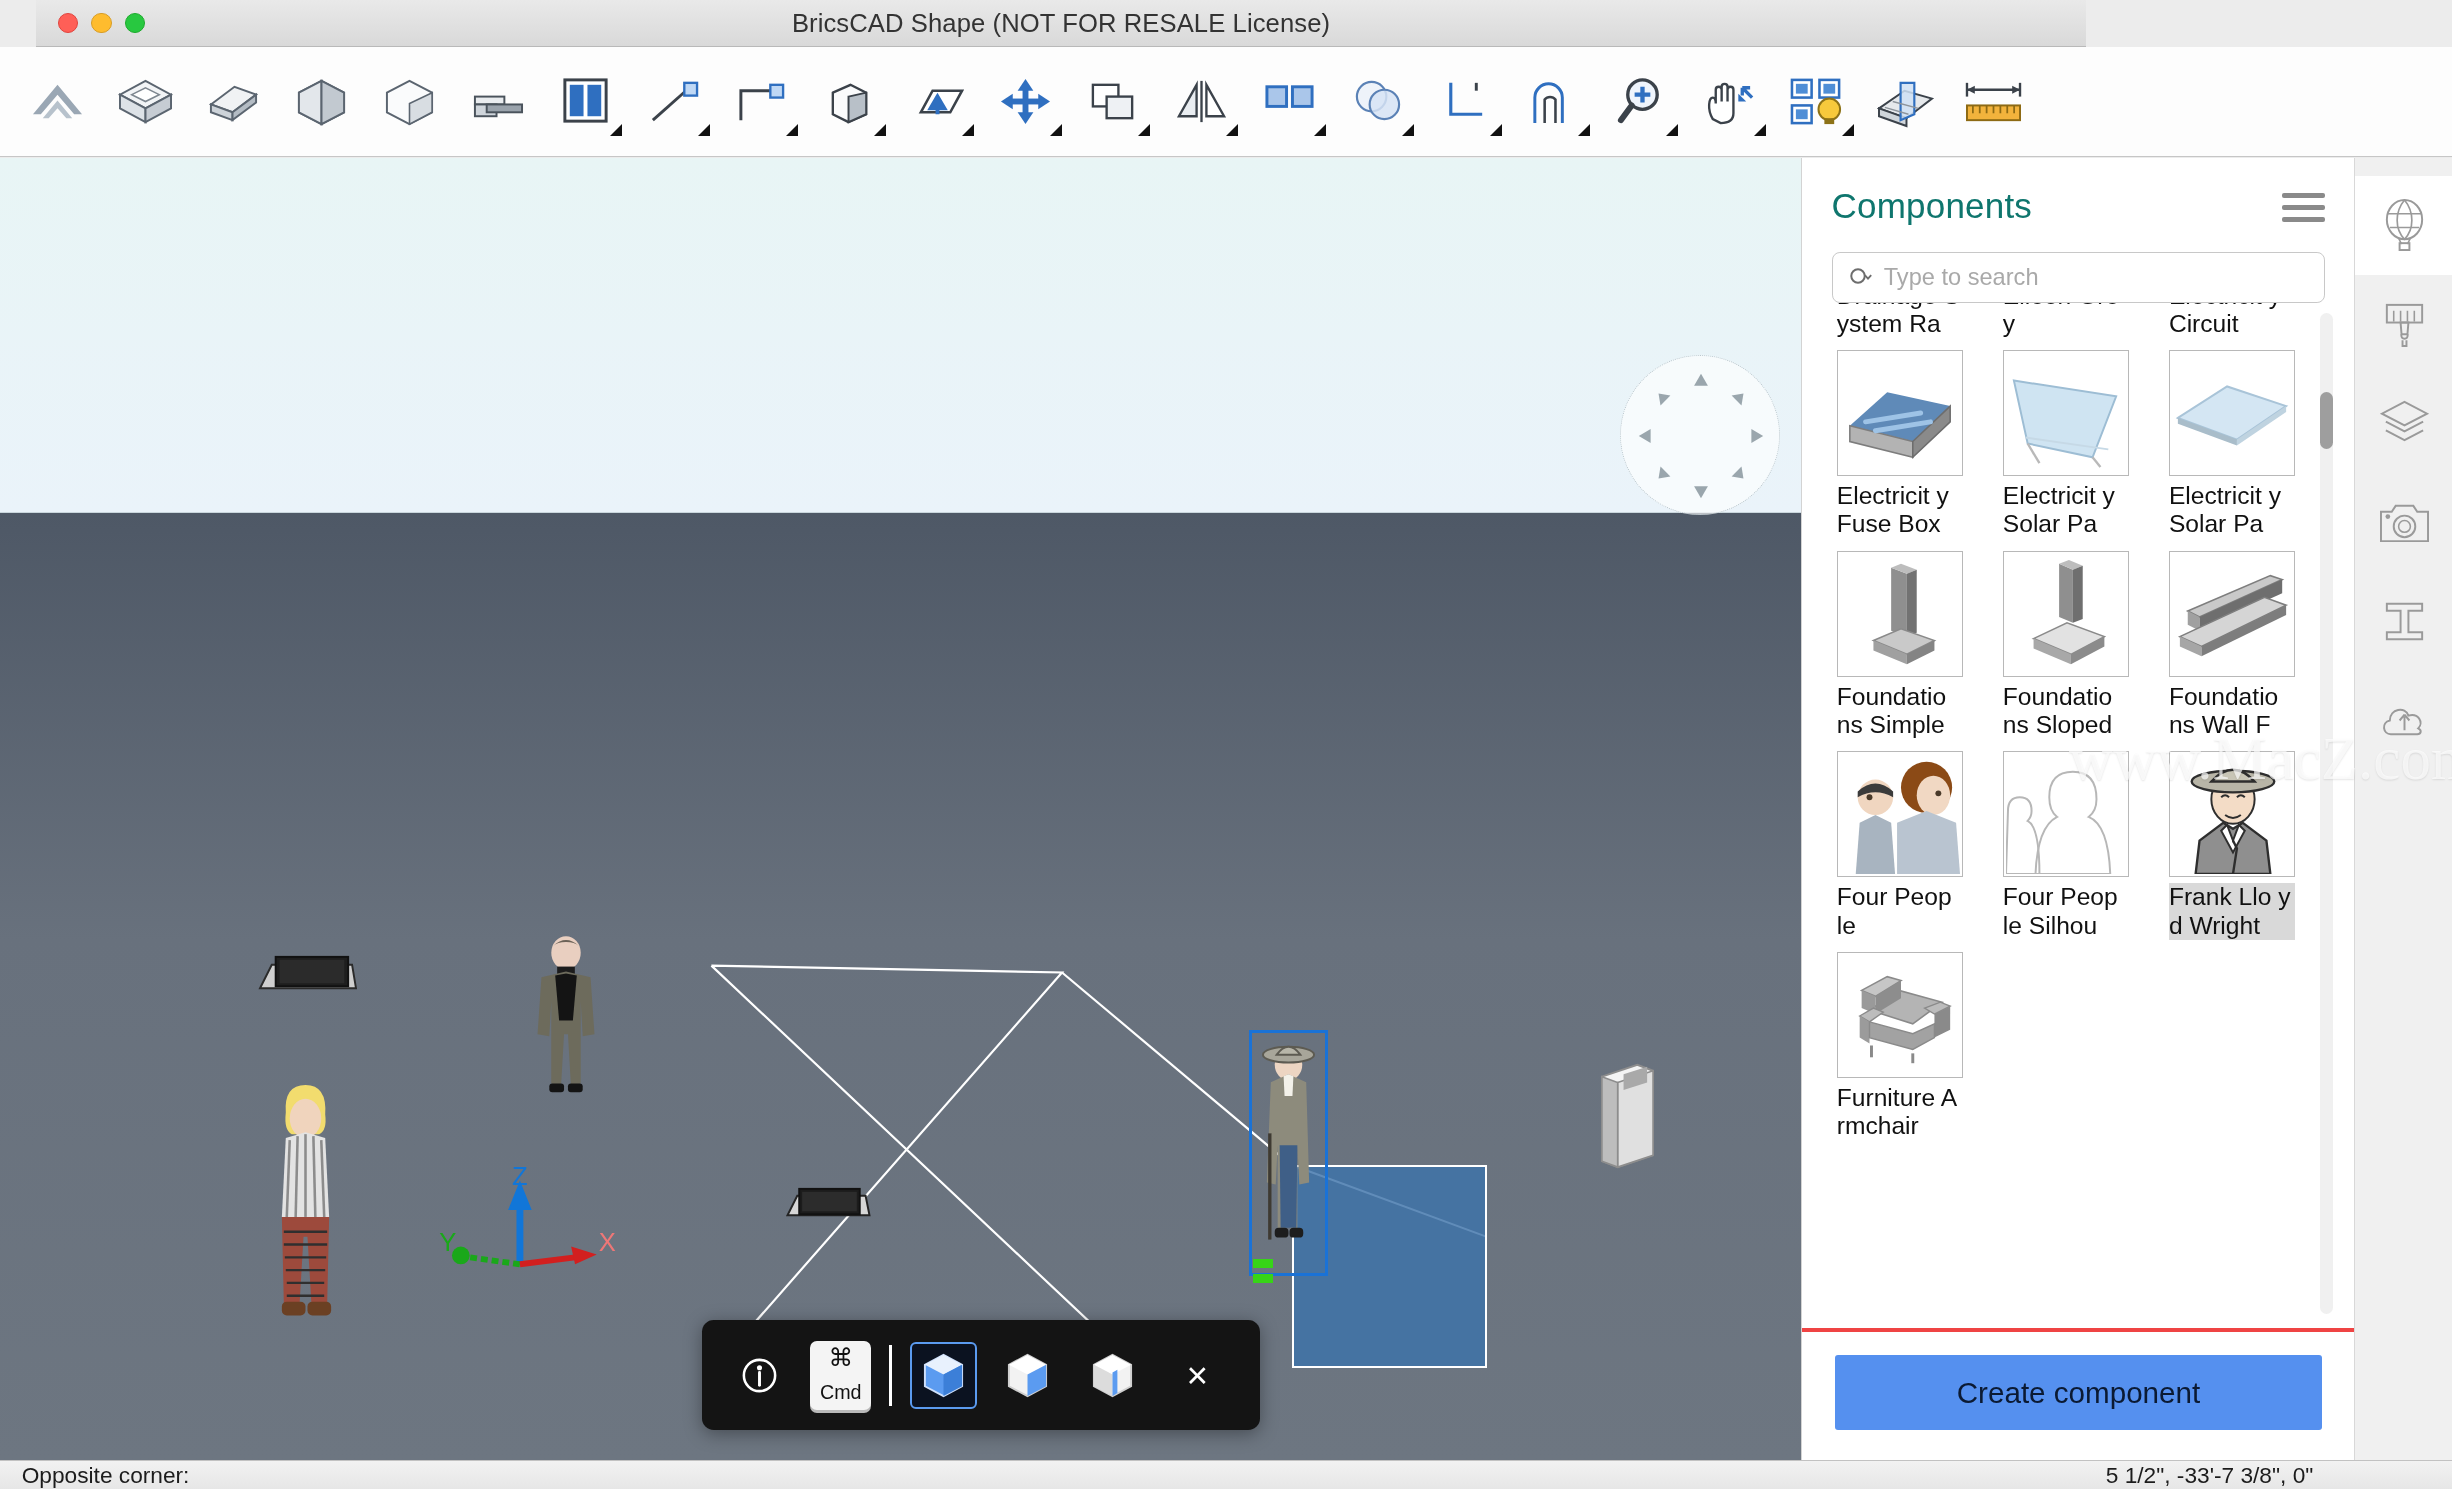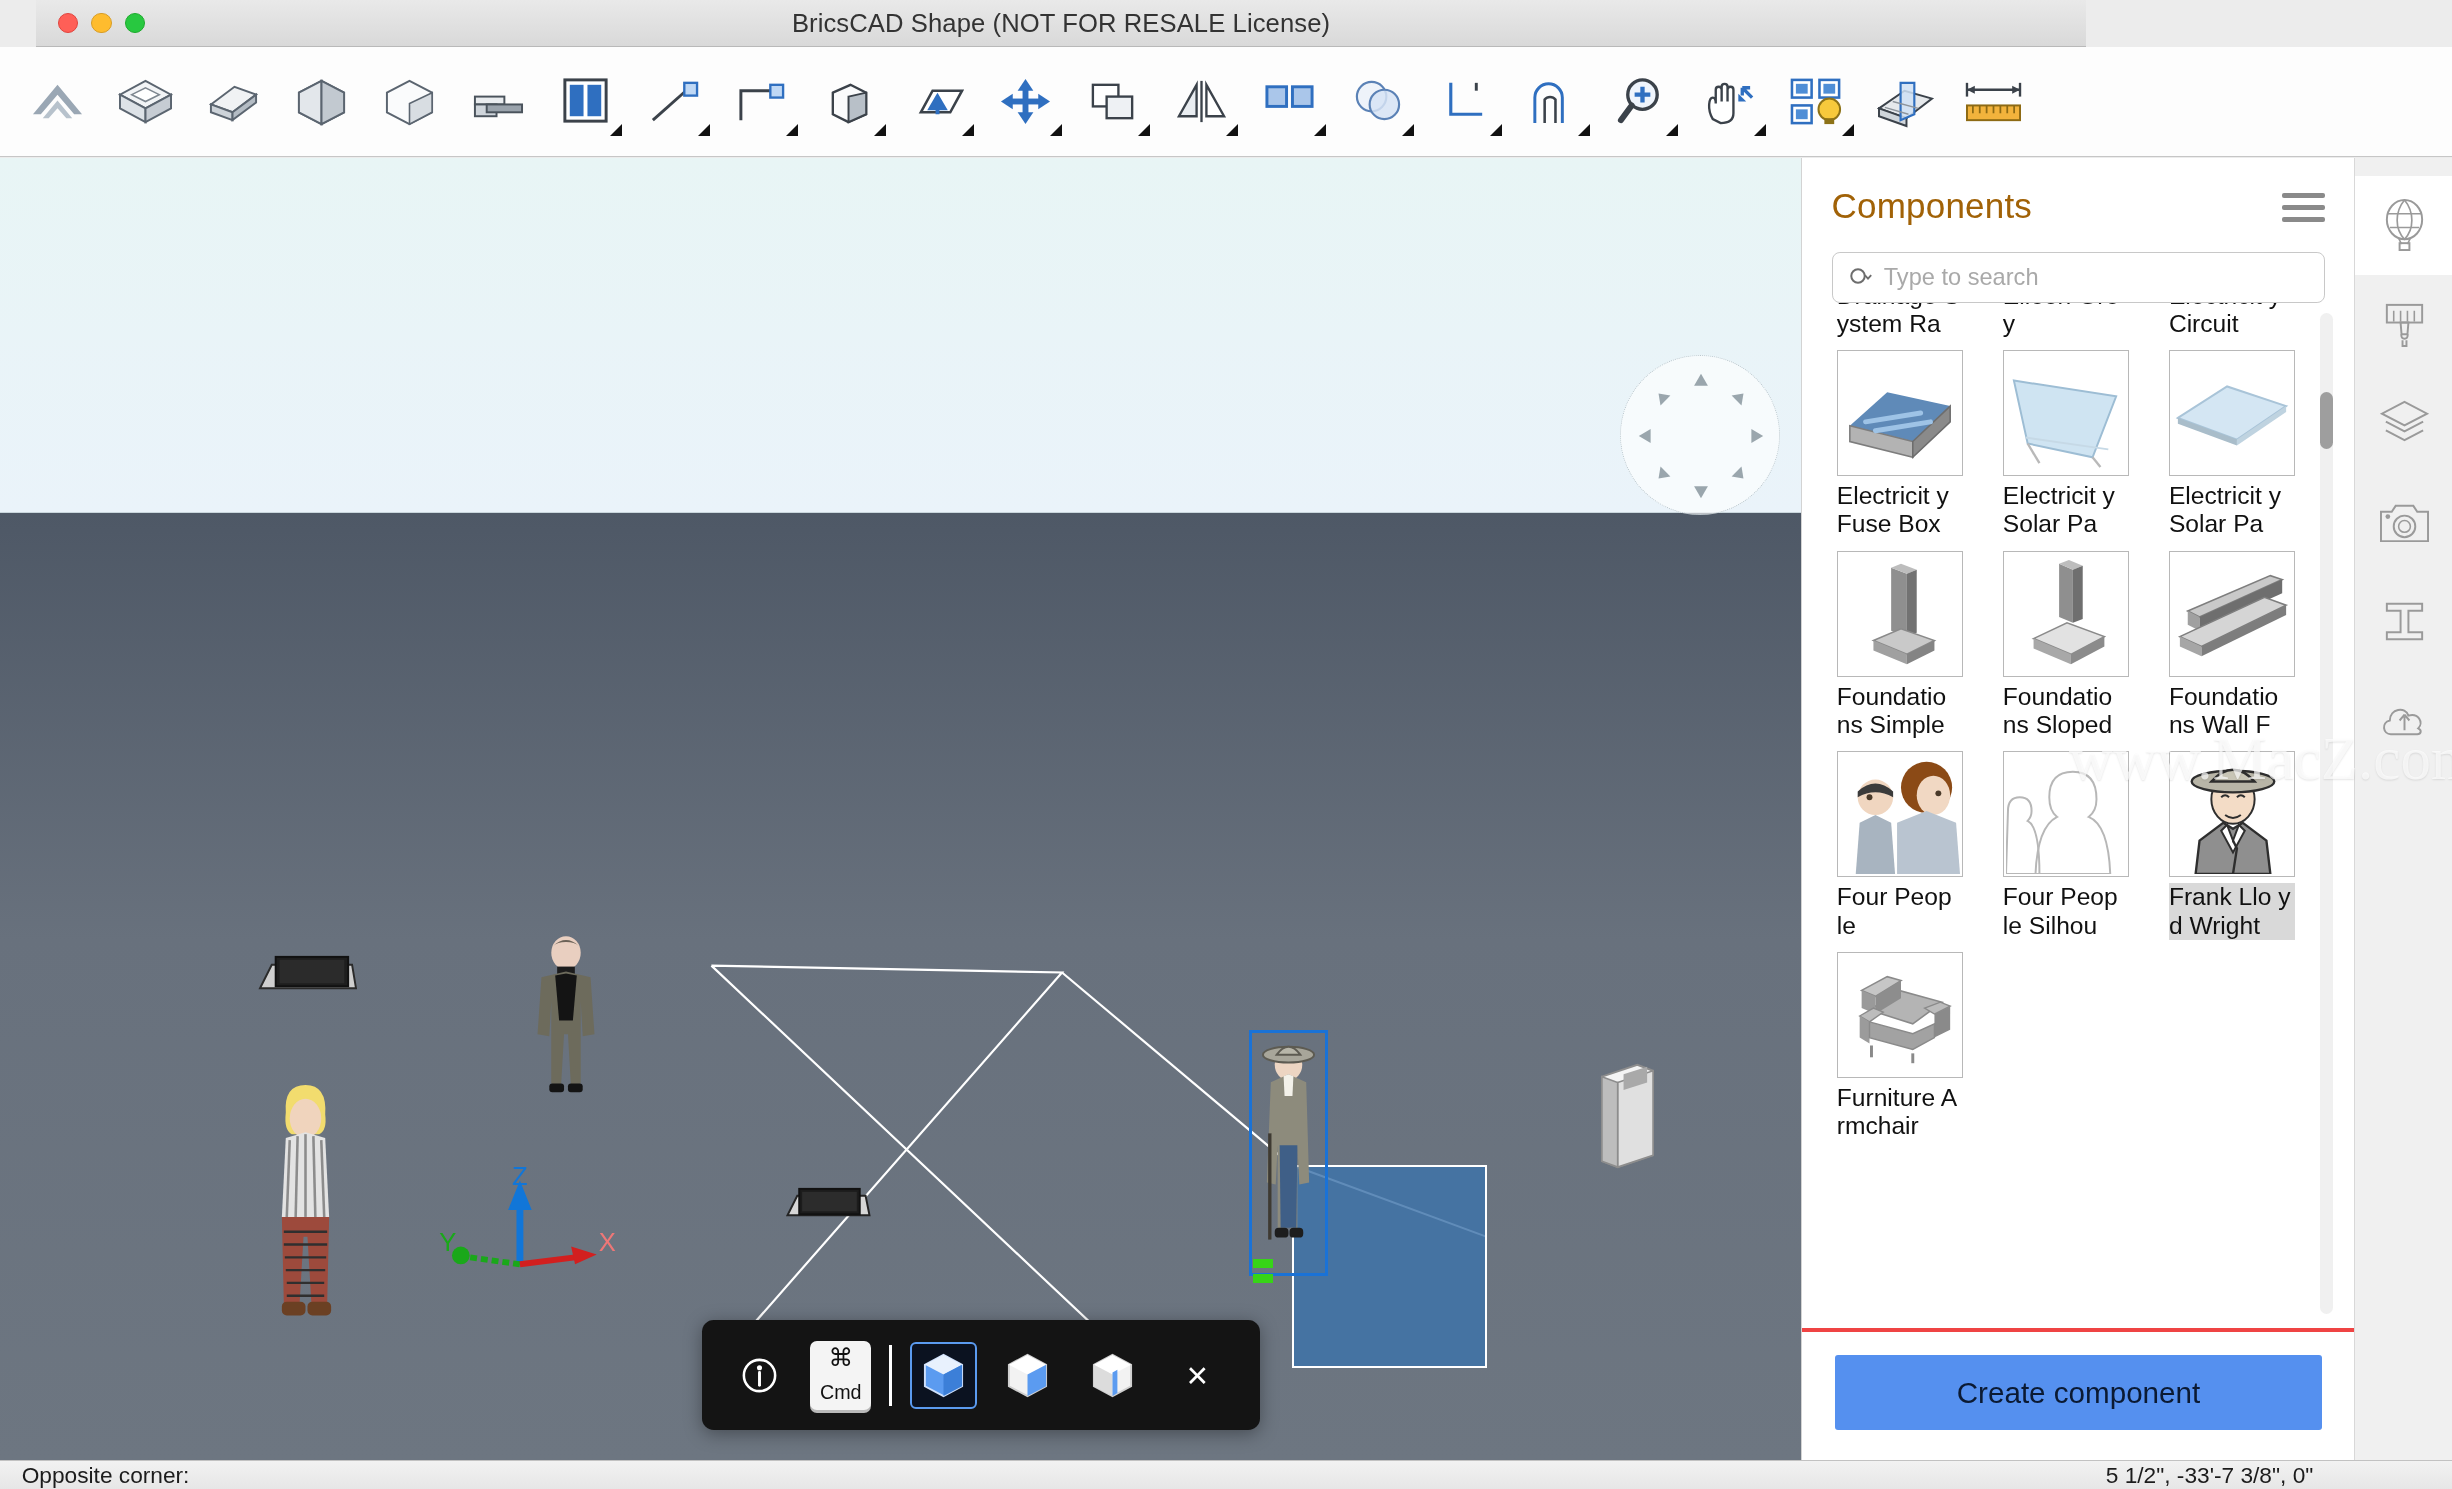--- a/index.html
+++ b/index.html
@@ -97,21 +97,21 @@
   .cmdkey .lbl{ font-size:19.7px; line-height:1.15; margin-top:11px; }
   .vdiv{ width:3px;height:61px;background:#fff; }
 
   
   #panel{
     position:absolute; left:1801px; top:158px; width:554px; height:1302px;
     background:#ffffff; border-left:1px solid #d3d3d3;
     display:flex; flex-direction:column;
   }
   #panel-head{ padding:27.6px 29.6px 0 29.6px; display:flex; align-items:flex-start; justify-content:space-between;}
-  #panel-title{ font-size:35px; color:#a16207; font-weight:400; letter-spacing:0.2px;}
+  #panel-title{ font-size:35px; color:#0f766e; font-weight:400; letter-spacing:0.2px;}
   .hamburger{ width:43px; cursor:pointer; padding-top:7.9px;}
   .hamburger span{ display:block; height:4.9px; background:#8a8a8a; border-radius:2px; margin-bottom:6.9px;}
 
   #search-wrap{ margin:23.6px 29.6px 0 29.6px; height:51px; border:1px solid #c8c8c8;
                 border-radius:7.9px; display:flex; align-items:center; padding:0 15.8px; gap:9.9px;}
   #search-input{ border:none; outline:none; font-size:23.6px; color:#b91c1c;
                  font-family:"Liberation Sans",sans-serif; width:100%; background:transparent;}
   #search-input::placeholder{ color:#a9a9a9; }
 
   #breadcrumb{ margin:21.7px 29.6px 0 29.6px; height:55px; display:flex; align-items:center; gap:17.7px;

